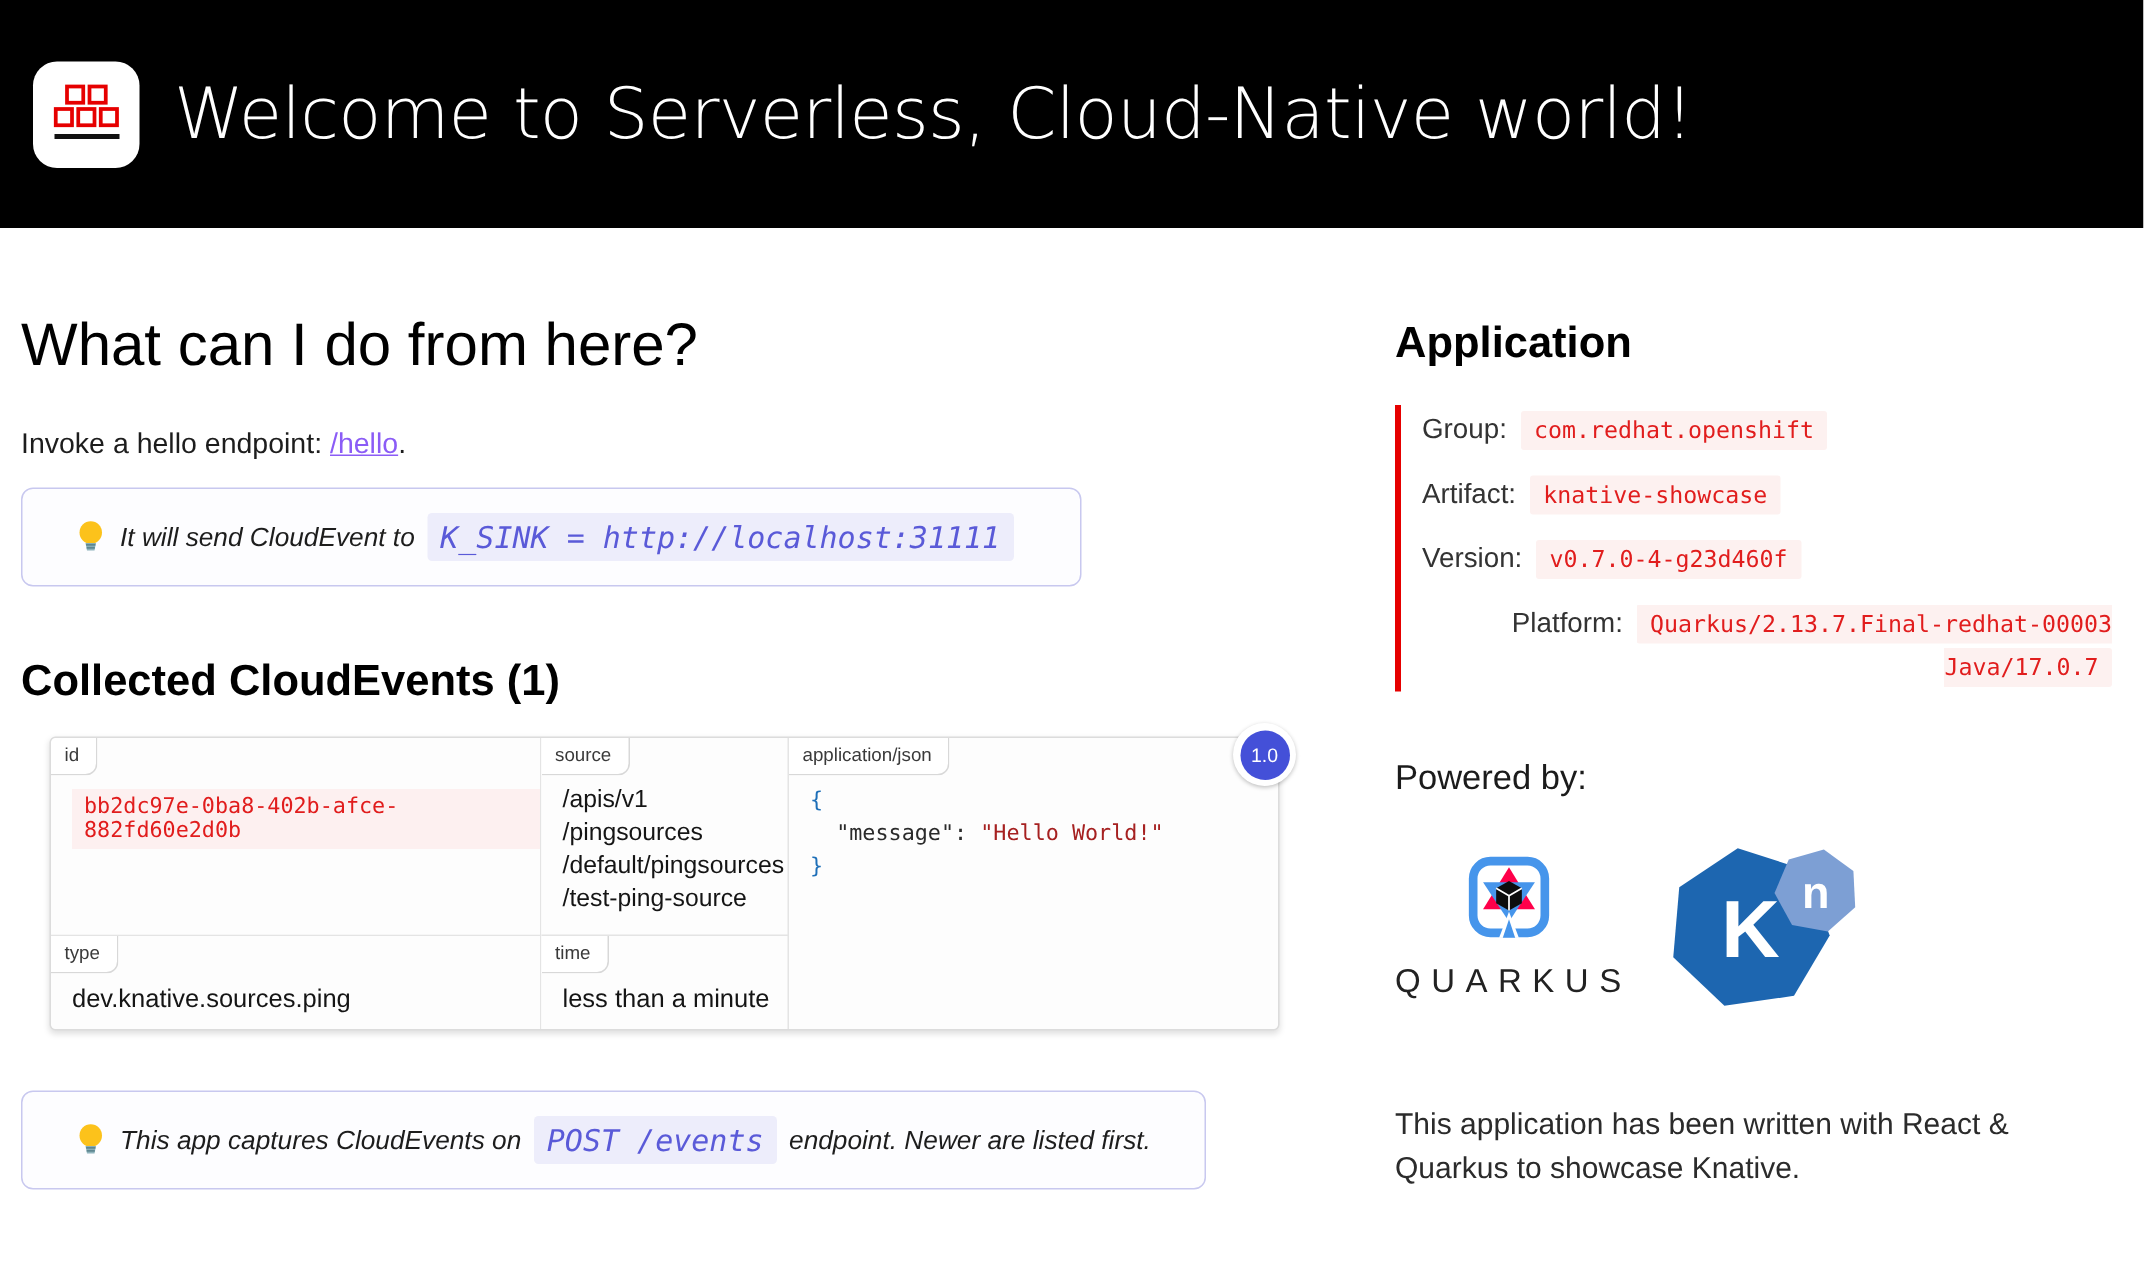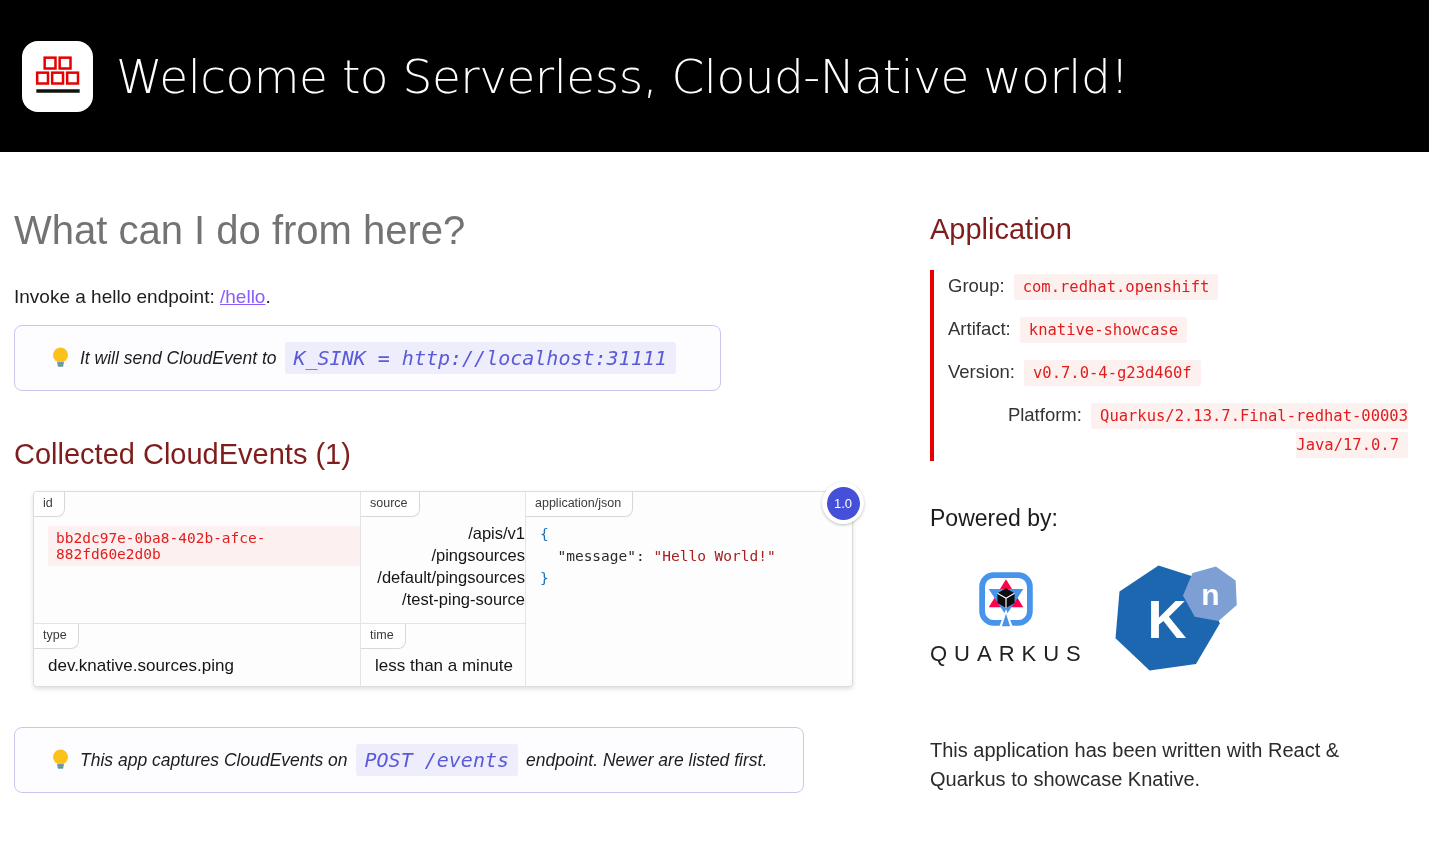--- a/index.html
+++ b/index.html
@@ -21,22 +21,22 @@
   .app-title {
     margin-left: 23px; color: #ffffff;
     font-family: "DejaVu Sans", "Liberation Sans", sans-serif;
     font-size: 47px; font-weight: 200; letter-spacing: -0.5px;
     white-space: nowrap;
   }
   
   .main { display: flex; }
   .col-left { margin-left: 14px; width: 848px; flex: 0 0 auto; }
   .col-right { margin-left: 68px; width: 478px; }
-  h1.page-h1 { margin-top: 56px; font-size: 40px; font-weight: 400; color: #737373; }
-  h2.page-h2 { font-size: 29px; font-weight: 400; color: #7f1d1d; }
+  h1.page-h1 { margin-top: 56px; font-size: 40px; font-weight: 400; color: #000000; }
+  h2.page-h2 { font-size: 29px; font-weight: 700; color: #000000; }
   
   .invoke-line { margin-top: 33px; font-size: 19px; color: #1d1d1d; }
   .invoke-line a { color: #8b5cf6; }
   
   .tip-box {
     width: fit-content; margin-top: 17px;
     border: 1px solid #c8c8ef; border-radius: 8px; background: #fdfdff;
     padding: 16px 36px; font-style: italic; font-size: 17.5px; color: #1d1d1d;
     display: flex; align-items: center;
   }
@@ -66,21 +66,21 @@
     display: inline-block; font-size: 12.5px; color: #3a3a3a; background: #ffffff;
     padding: 4px 11px 6px 9px;
     border-right: 1px solid #d8d8d8; border-bottom: 1px solid #d8d8d8;
     border-bottom-right-radius: 8px;
   }
   .mono { font-family: "DejaVu Sans Mono", "Liberation Mono", monospace; }
   .id-value {
     display: inline-block; margin: 9px 0 0 14px;
     font-size: 14.5px; color: #e11d1d; background: #fdf0f0; padding: 4px 8px;
   }
-  .source-value { padding: 5px 0 0 14px; font-size: 16.5px; color: #151515; line-height: 22px; text-align: right; }
+  .source-value { padding: 5px 0 0 14px; font-size: 16.5px; color: #151515; line-height: 22px; }
   .json-code { padding: 6px 0 0 14px; font-size: 14.5px; line-height: 22px; }
   .j-line2 { padding-left: 2ch; }
   .j-brace { color: #1e6fb8; }
   .j-key, .j-colon { color: #2b2b2b; }
   .j-str { color: #a62121; }
   .type-value, .time-value { padding: 7px 0 0 14px; font-size: 17px; color: #151515; }
   .spec-badge {
     position: absolute; top: -10px; right: -12px; width: 42px; height: 42px;
     background: #ffffff; border-radius: 50%;
     display: flex; align-items: center; justify-content: center;

